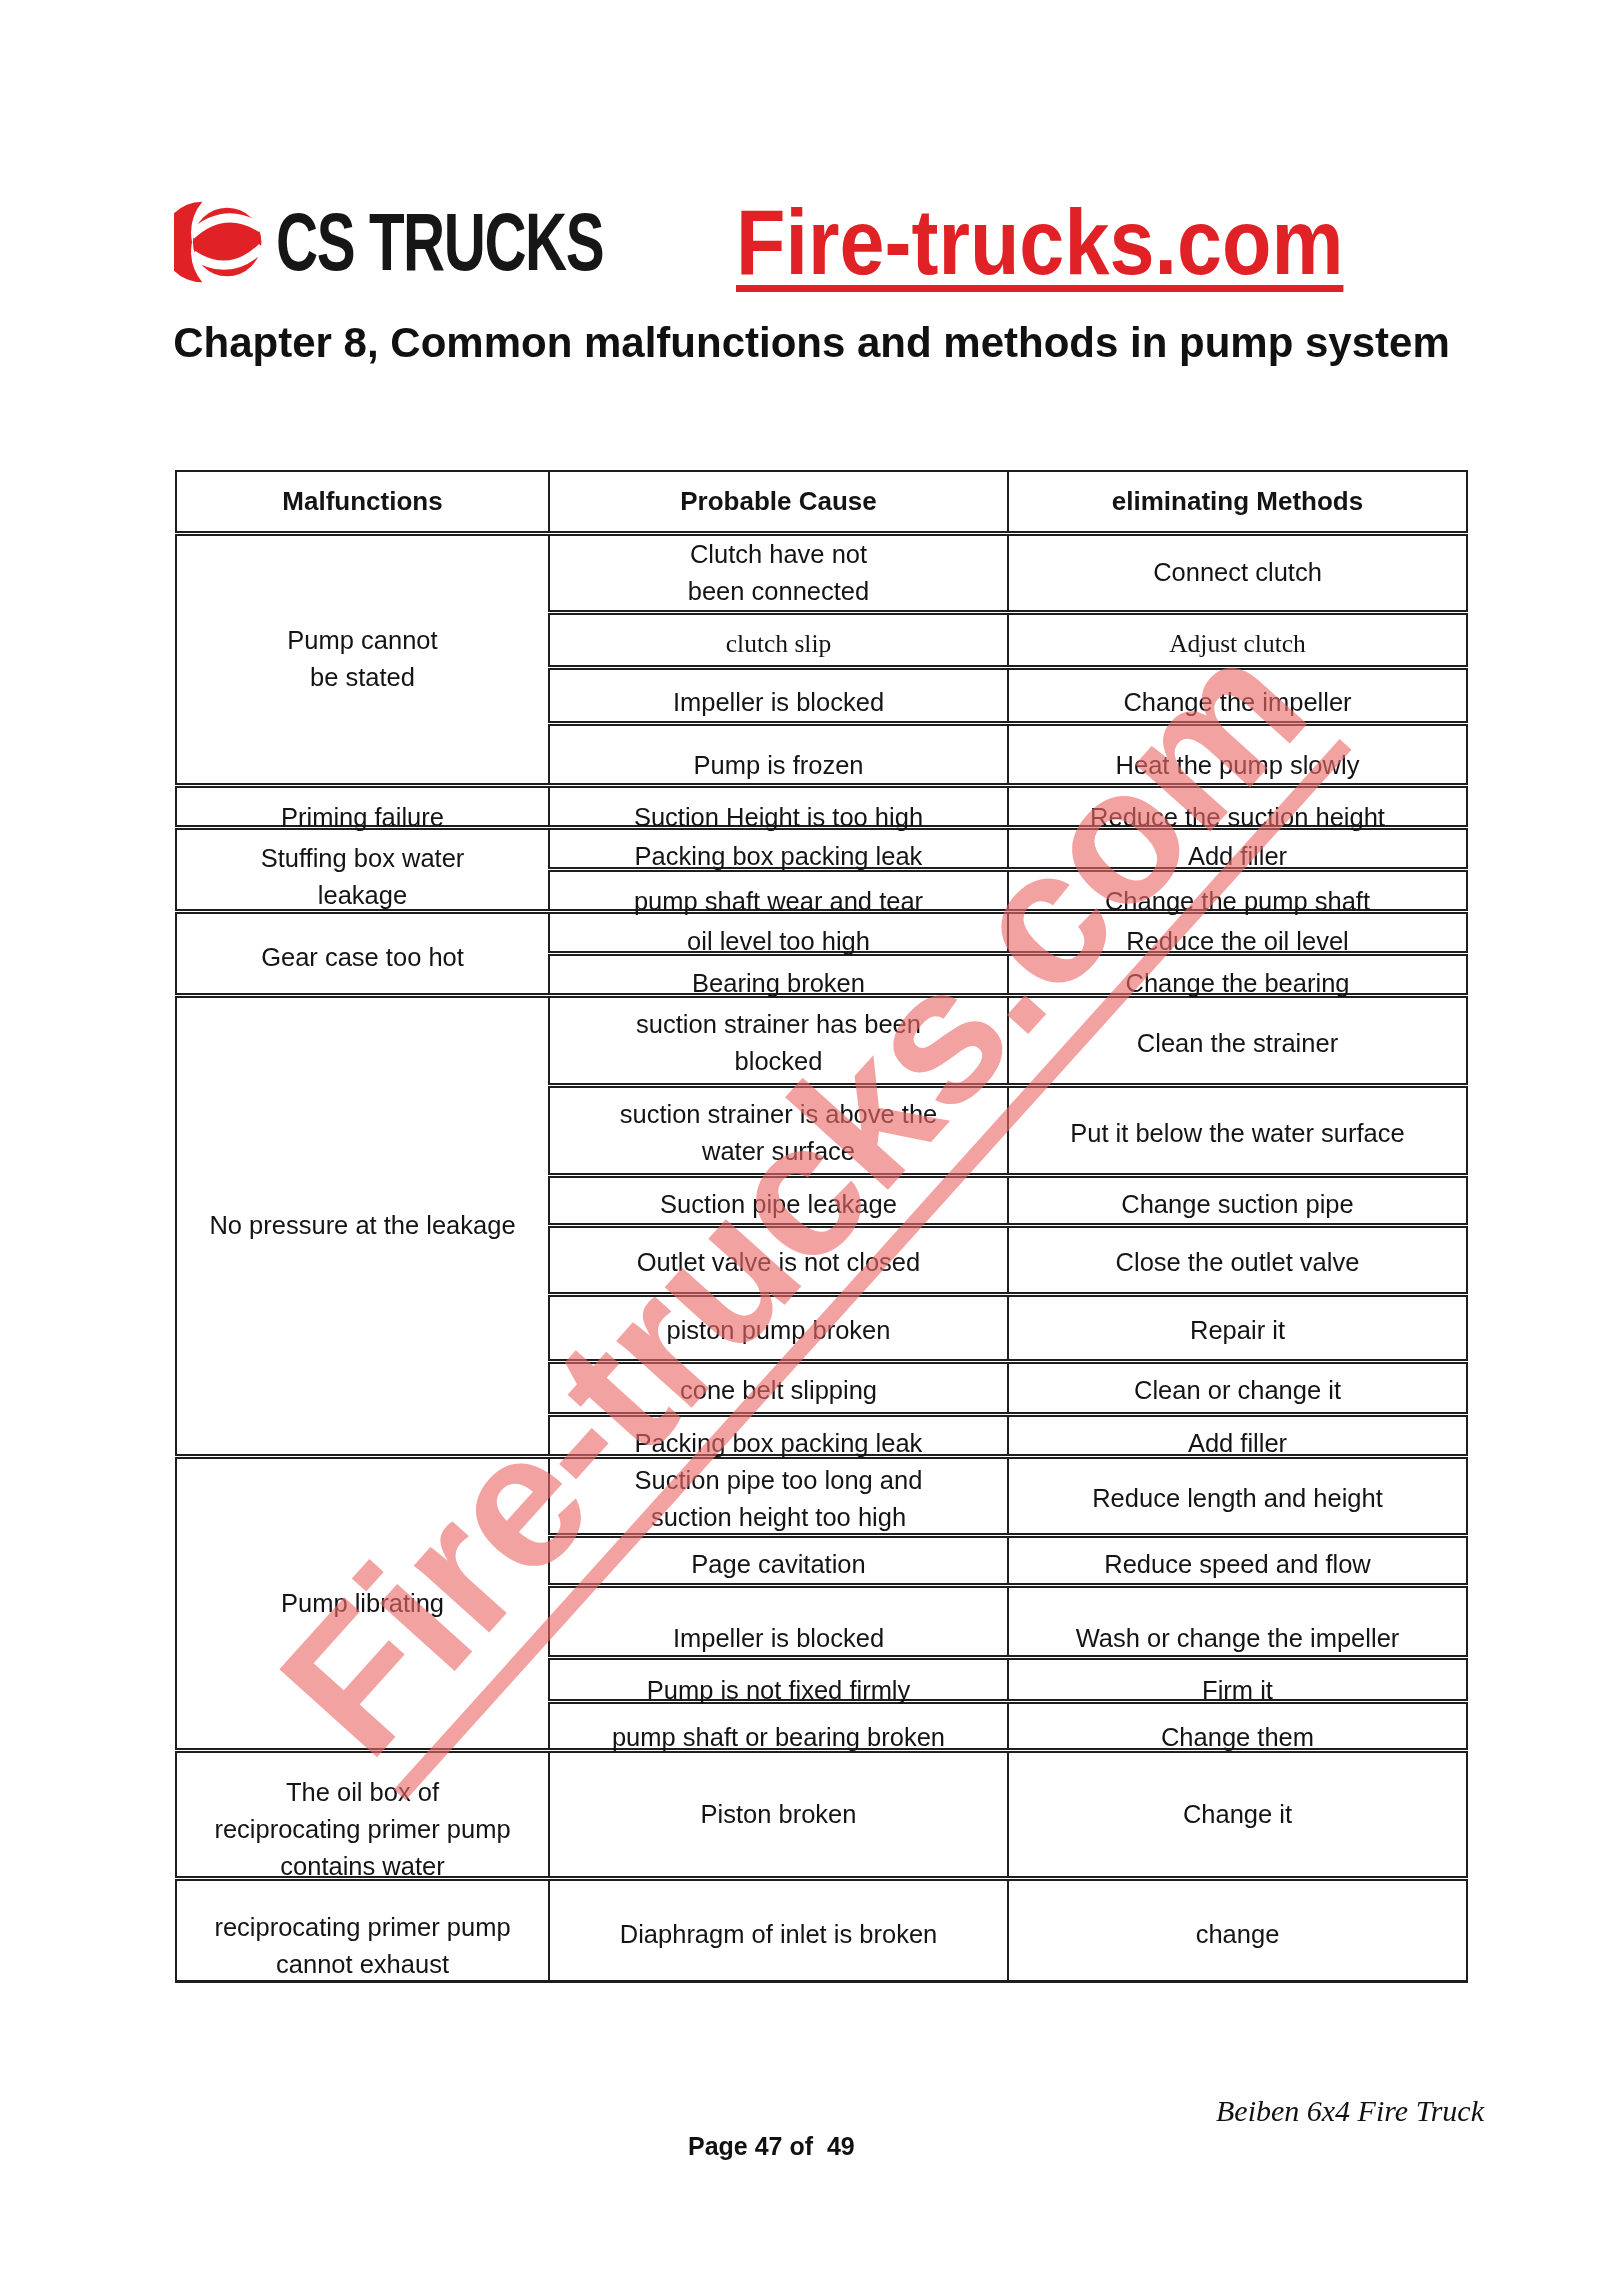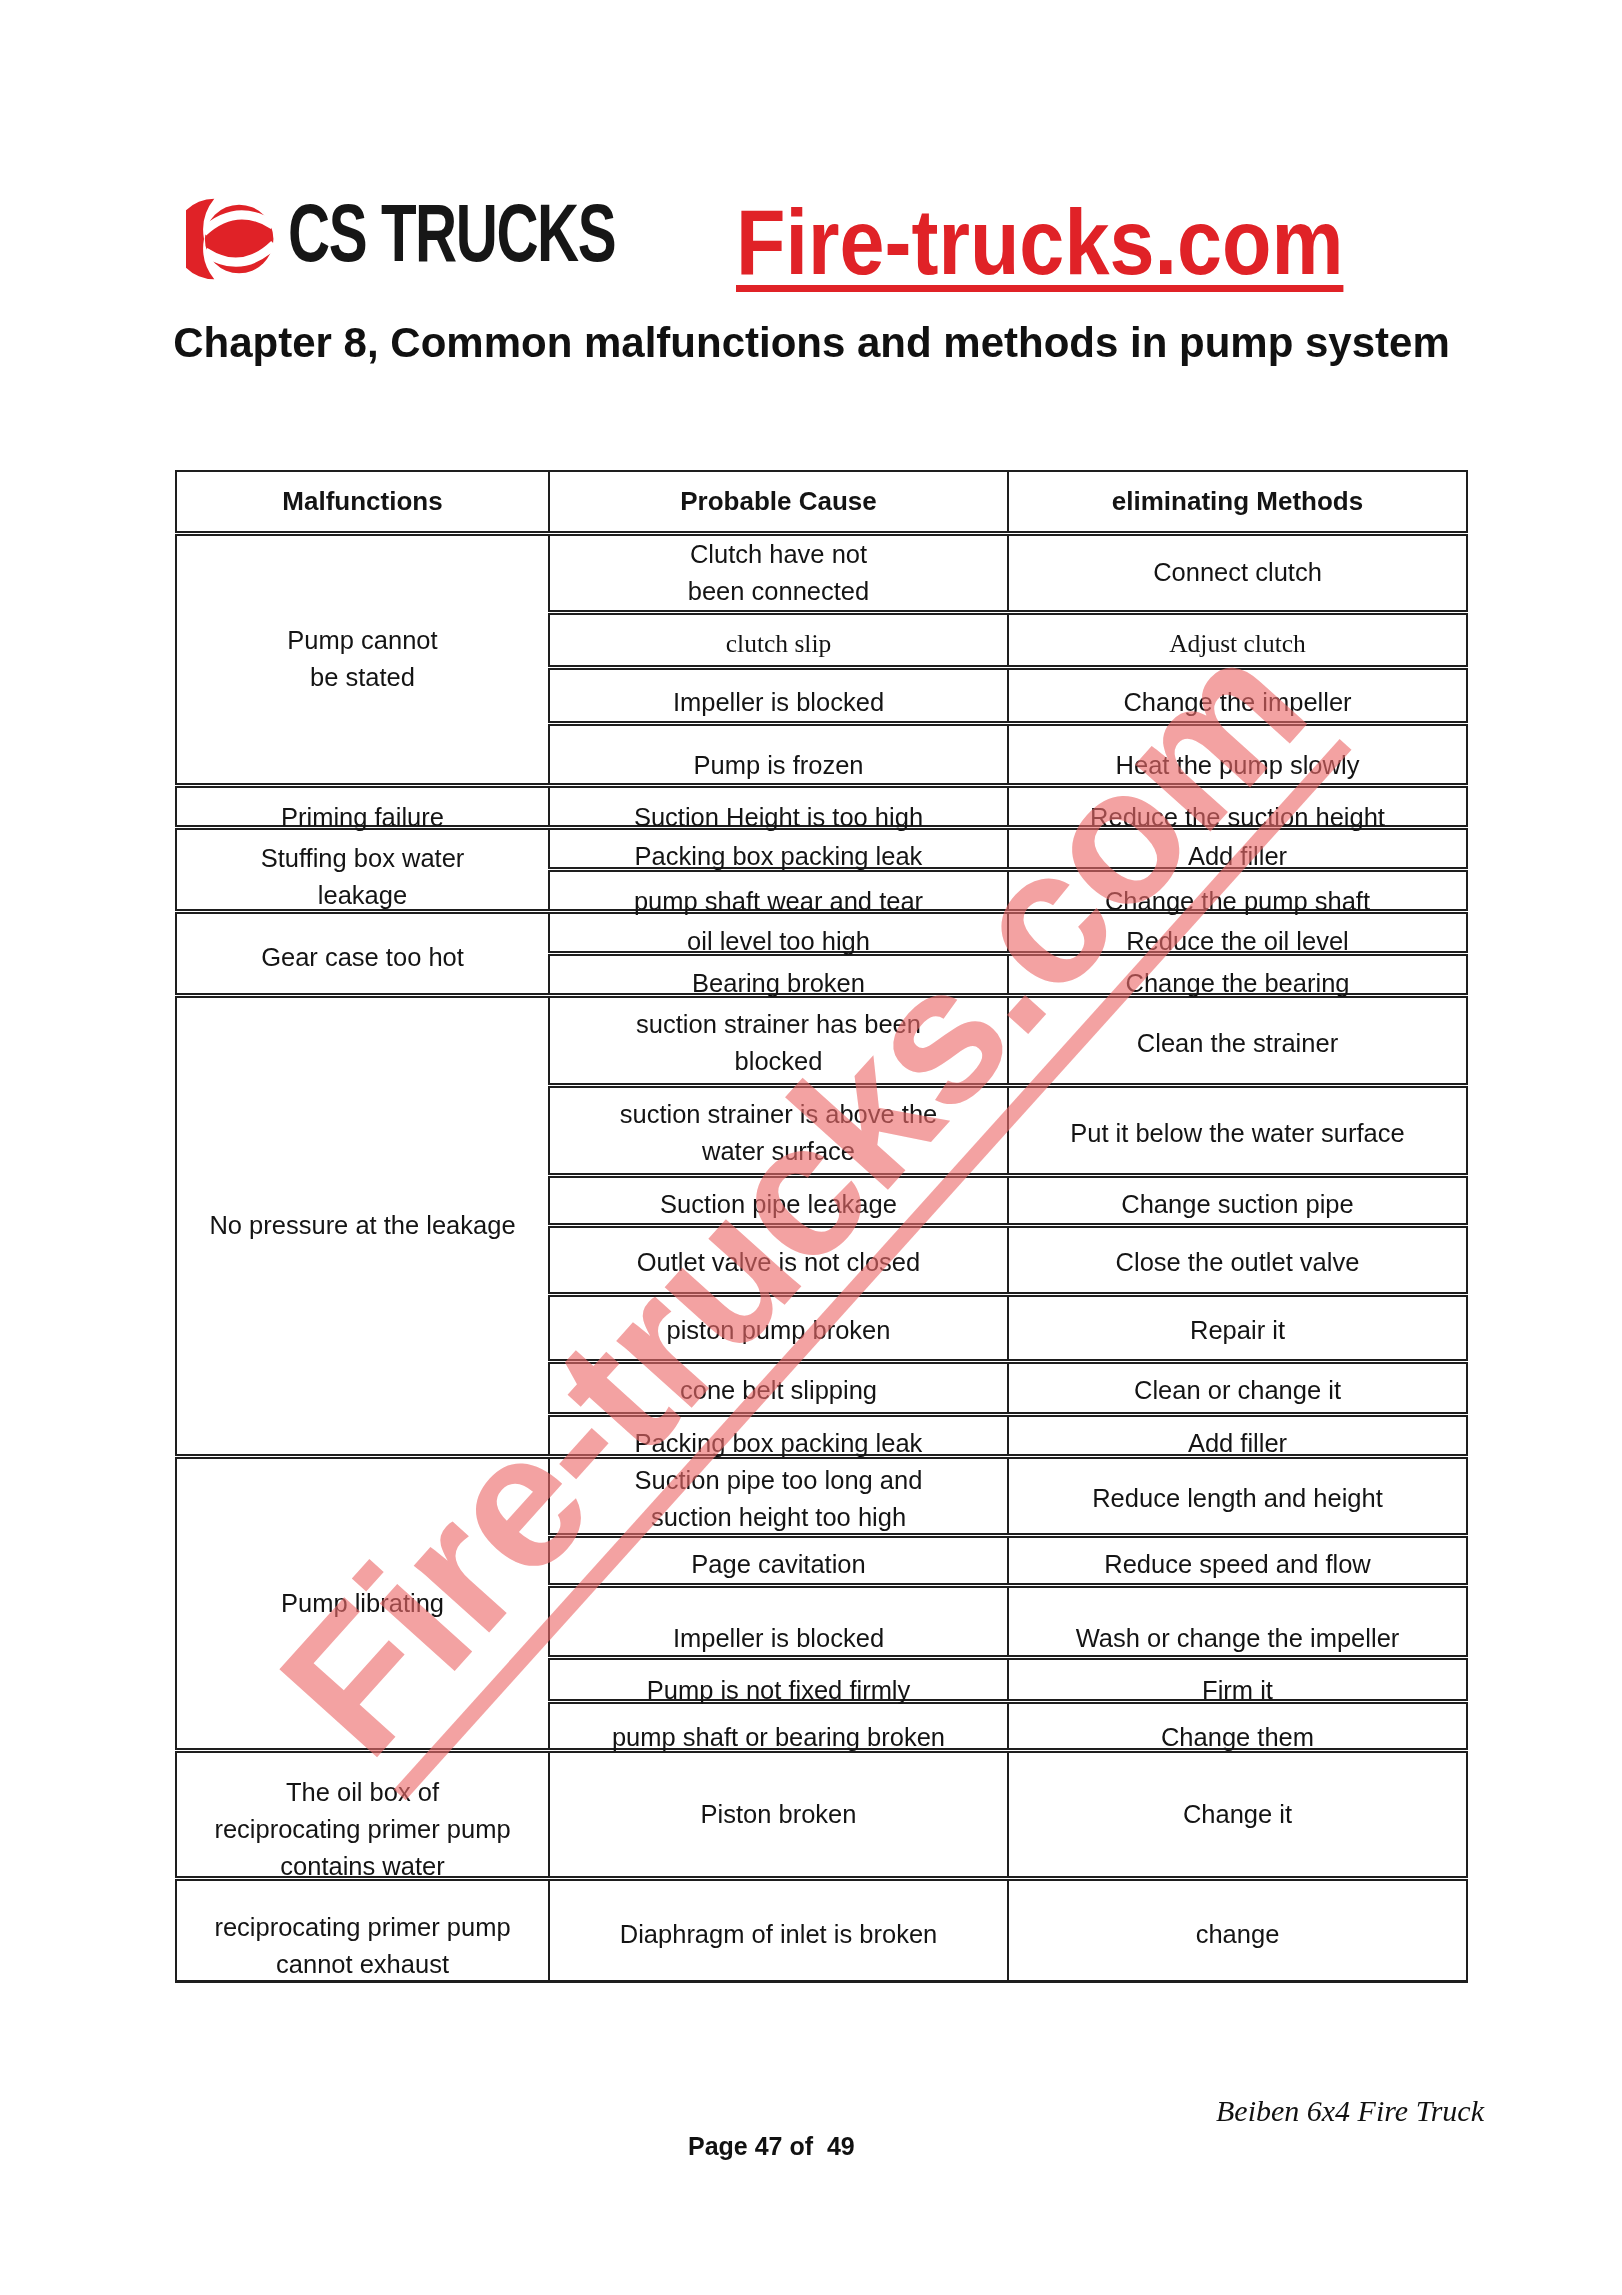--- a/index.html
+++ b/index.html
@@ -6,21 +6,21 @@
   body {
     width:1623px; height:2295px;
     background:#ffffff;
     position:relative;
     font-family:"Liberation Sans", sans-serif;
     color:#141414;
     overflow:hidden;
   }
 
   
-  .brand-row { position:absolute; left:186px; top:193px; height:98px; display:flex; }
+  .brand-row { position:absolute; left:174px; top:193px; height:98px; display:flex; align-items:center; }
   .brand-icon { width:90px; height:92px; flex:0 0 auto; }
   .brand-text {
     margin-left:11.8px;
     font-size:81px; font-weight:bold; letter-spacing:-2px;
     transform:scaleX(0.72); transform-origin:left center;
     color:#161616; white-space:nowrap; line-height:1;
   }
   .site-text {
     position:absolute; left:736px; top:194px;
     font-size:92px; font-weight:bold; line-height:1.05;

